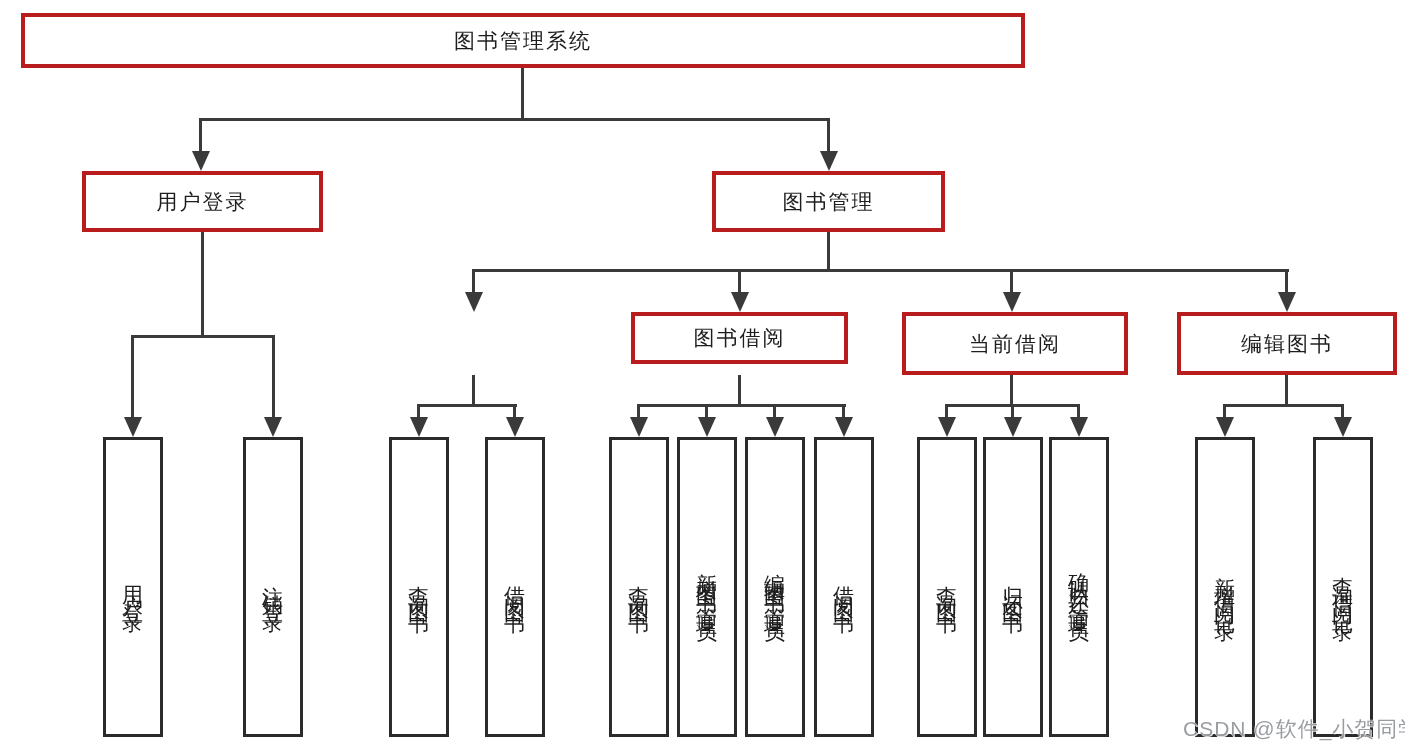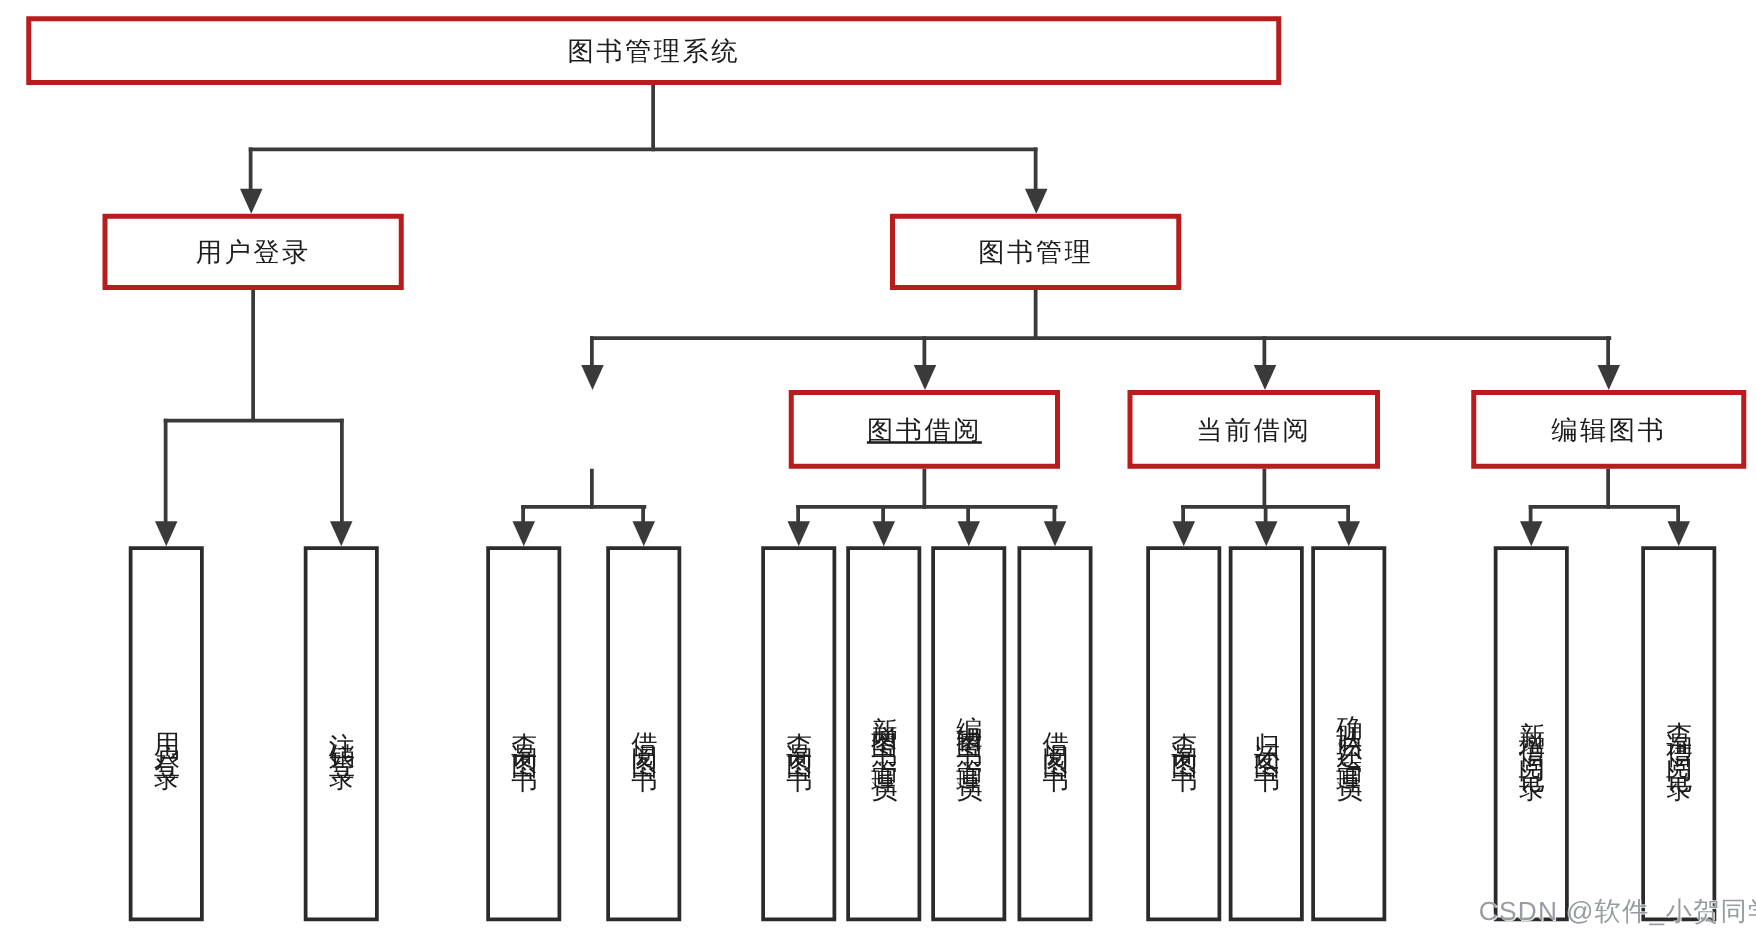--- a/index.html
+++ b/index.html
@@ -110,24 +110,24 @@
   <div class="hline" style="left:472px; top:269px; width:817px;"></div>
   <div class="vline" style="left:472px; top:269px; height:26px;"></div>
   <div class="arr" style="left:465px; top:292px;"></div>
   <div class="vline" style="left:738px; top:269px; height:26px;"></div>
   <div class="arr" style="left:731px; top:292px;"></div>
   <div class="vline" style="left:1010px; top:269px; height:26px;"></div>
   <div class="arr" style="left:1003px; top:292px;"></div>
   <div class="vline" style="left:1285px; top:269px; height:26px;"></div>
   <div class="arr" style="left:1278px; top:292px;"></div>
 
-  <div class="box" style="left:631px; top:312px; width:217px; height:63px;text-decoration:underline;">
+  <div class="box" style="left:631px; top:312px; width:217px; height:52px;">
     <span>图书借阅</span>
   </div>
-  <div class="box" style="left:902px; top:312px; width:202px; height:63px;">
+  <div class="box" style="left:902px; top:312px; width:226px; height:63px;">
     <span>当前借阅</span>
   </div>
   <div class="box" style="left:1177px; top:312px; width:220px; height:63px;">
     <span>编辑图书</span>
   </div>
 
   <div class="vline" style="left:472px; top:375px; height:32px;"></div>
   <div class="hline" style="left:417px; top:404px; width:100px;"></div>
   <div class="vline" style="left:417px; top:404px; height:15px;"></div>
   <div class="arr" style="left:410px; top:417px;"></div>

